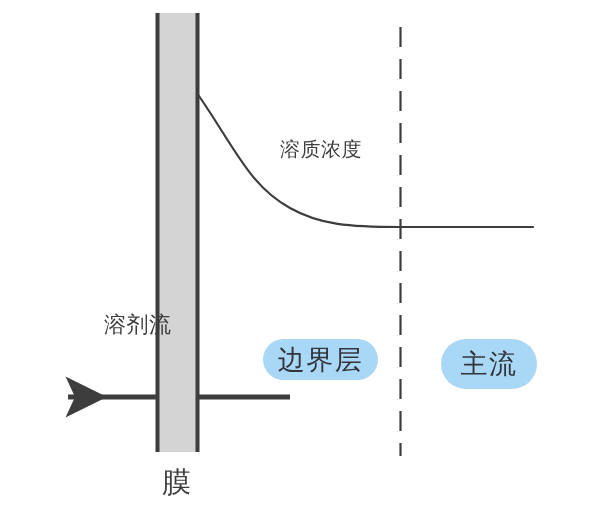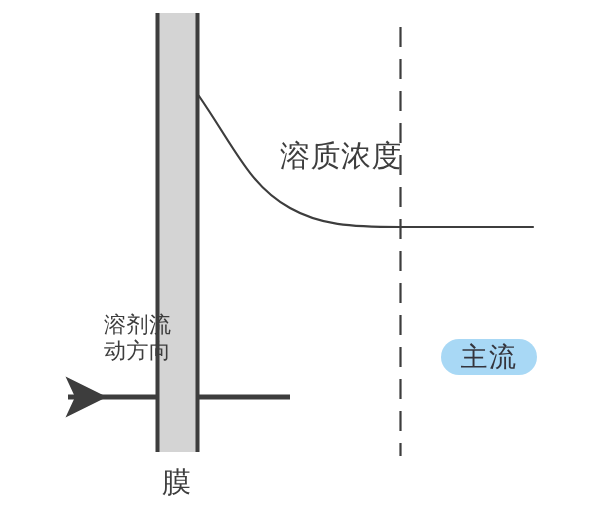--- a/index.html
+++ b/index.html
@@ -38,21 +38,21 @@
     font-family: "DejaVu Sans", "Liberation Sans", sans-serif;
     color: #3d3d3d;
     white-space: nowrap;
     line-height: 1.18;
   }
 
   
   #label-solute-concentration {
     left: 280px;
     top: 138px;
-    font-size: 30px;
+    font-size: 20px;
     letter-spacing: 0.5px;
   }
 
   
   #label-solvent-flow {
     left: 66px;
     top: 312px;
     font-size: 22px;
     text-align: left;
     letter-spacing: 0.5px;
@@ -83,21 +83,21 @@
   #pill-boundary-layer {
     left: 263px;
     top: 339px;
     width: 115px;
     height: 41px;
   }
   #pill-bulk-flow {
     left: 441px;
     top: 339px;
     width: 96px;
-    height: 36px;
+    height: 50px;
   }
 </style>
 </head>
 <body>
 
 <div id="diagram-root">
 
   <svg class="canvas" viewBox="0 0 600 513">
     <defs>
       <marker id="arrowhead-left" markerWidth="9" markerHeight="9" refX="8" refY="4.5" orient="auto" markerUnits="strokeWidth">
@@ -113,27 +113,29 @@
 
     <path d="M 199,96
              C 236,150 250,186 290,208
              C 320,225 350,227 400,227
              L 533,227" fill="none" stroke="#3d3d3d" stroke-width="2.2" stroke-linecap="round" stroke-linejoin="round"></path>
 
     <line x1="157" y1="397" x2="68" y2="397" stroke="#3d3d3d" stroke-width="5" marker-end="url(#arrowhead-left)"></line>
     <line x1="290" y1="397" x2="198" y2="397" stroke="#3d3d3d" stroke-width="5"></line>
   </svg>
 
+  <div class="pill" id="pill-boundary-layer" style="background:#a8d8f5;">
+    <span>边界层</span>
+  </div>
 
   <div class="pill" id="pill-bulk-flow" style="background:#a8d8f5;">
     <span>主流</span>
   </div>
 
   <div class="label" id="label-solute-concentration">溶质浓度</div>
 
   <div class="label" id="label-solvent-flow">
     <span class="flow-line">溶剂流</span>
-    <span class="flow-line">动方向</span>
   </div>
 
   <div class="label" id="label-membrane">膜</div>
 
 </div>
 
 </body></html>

